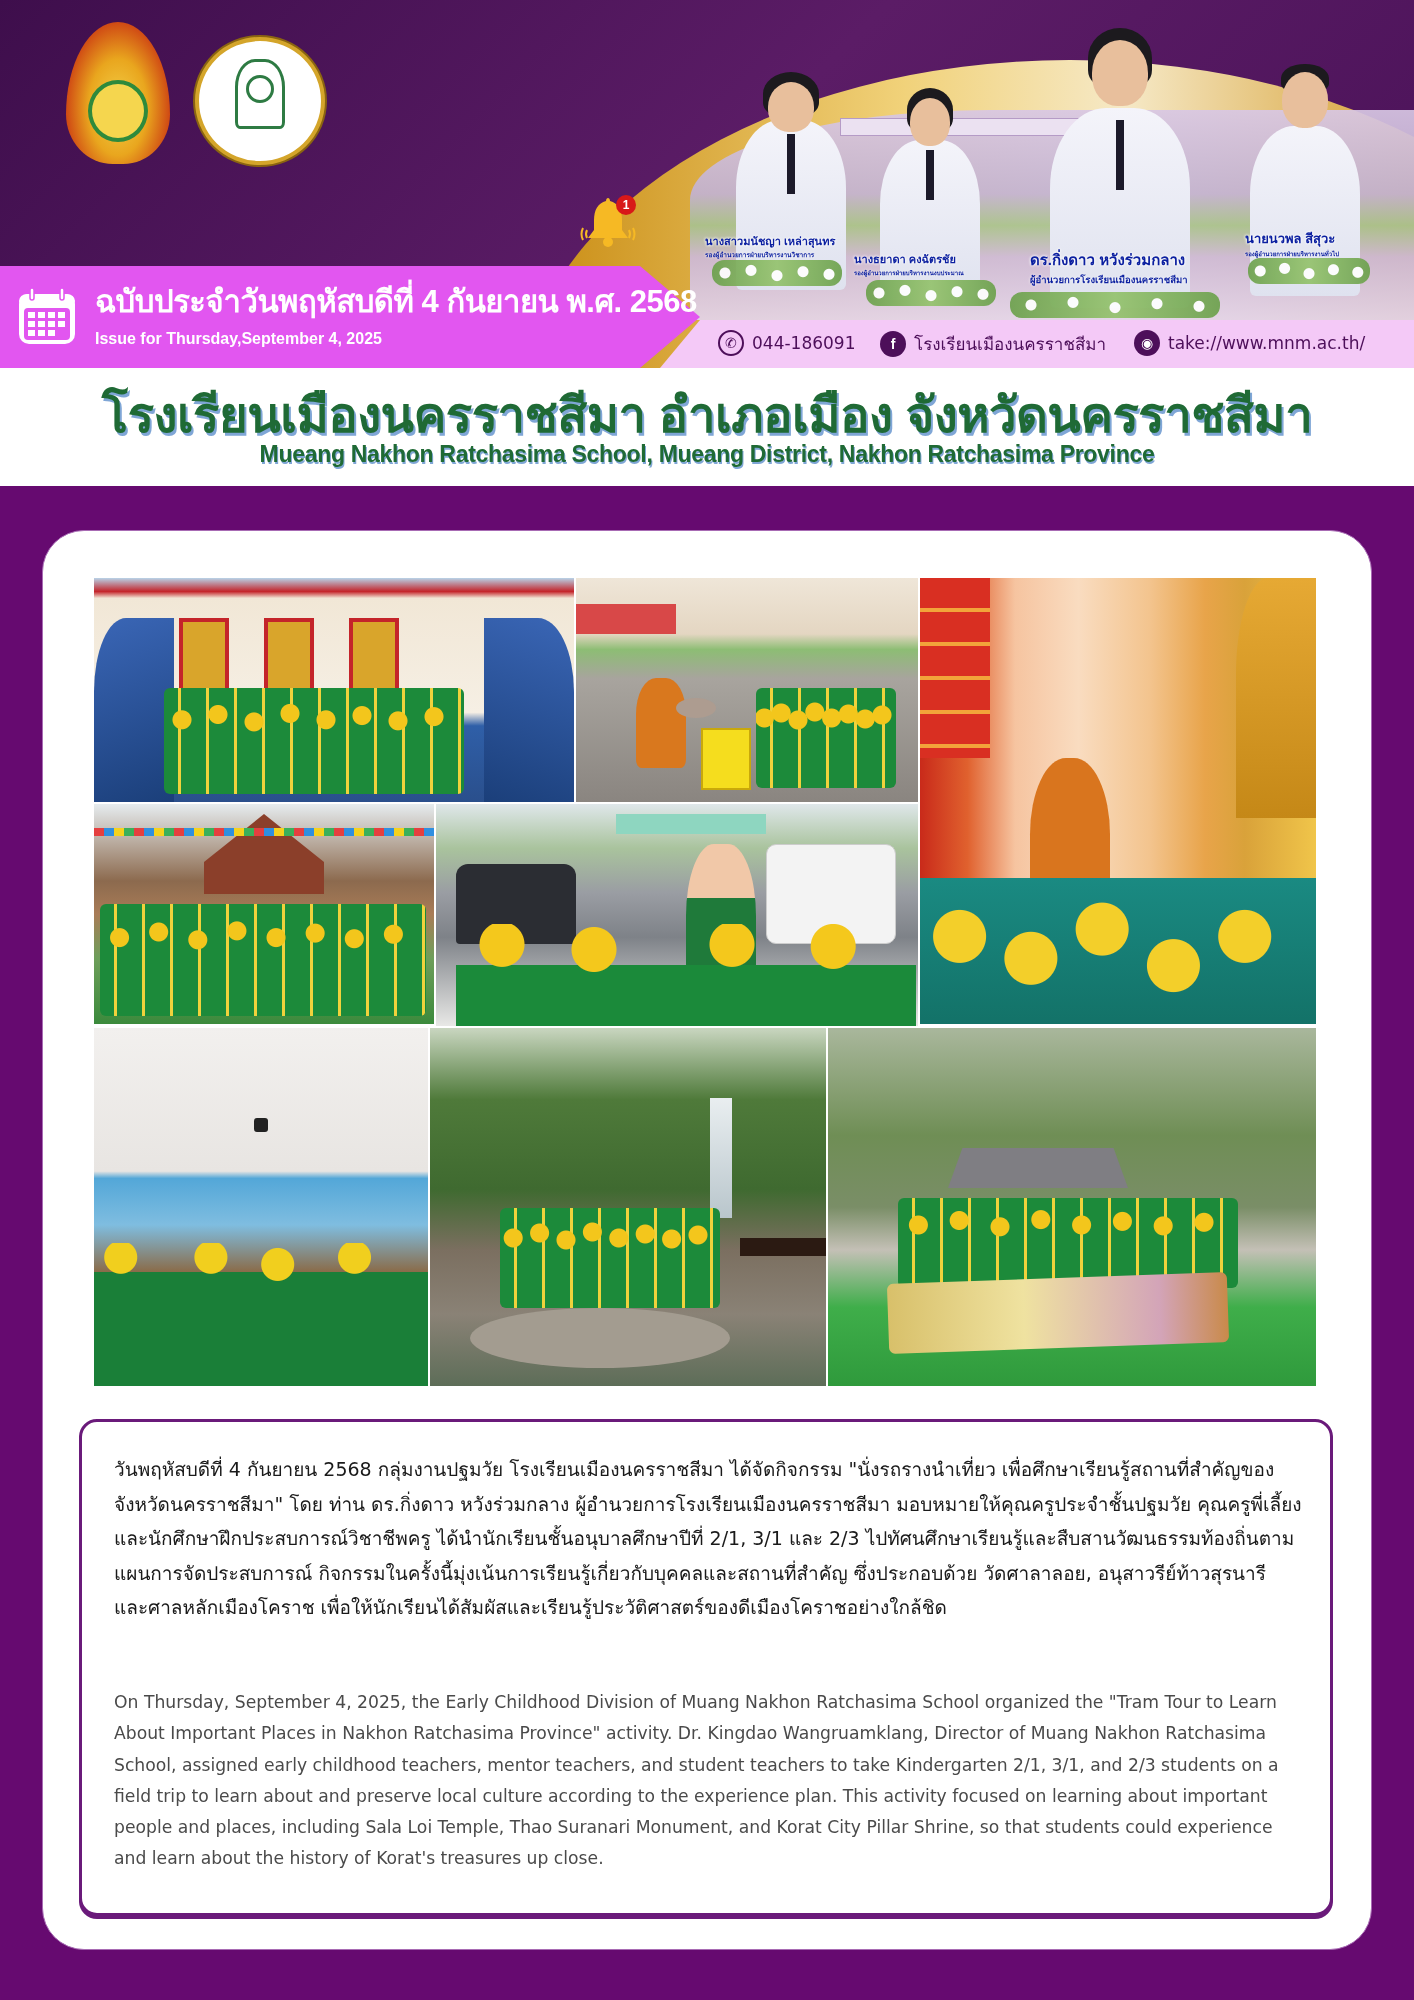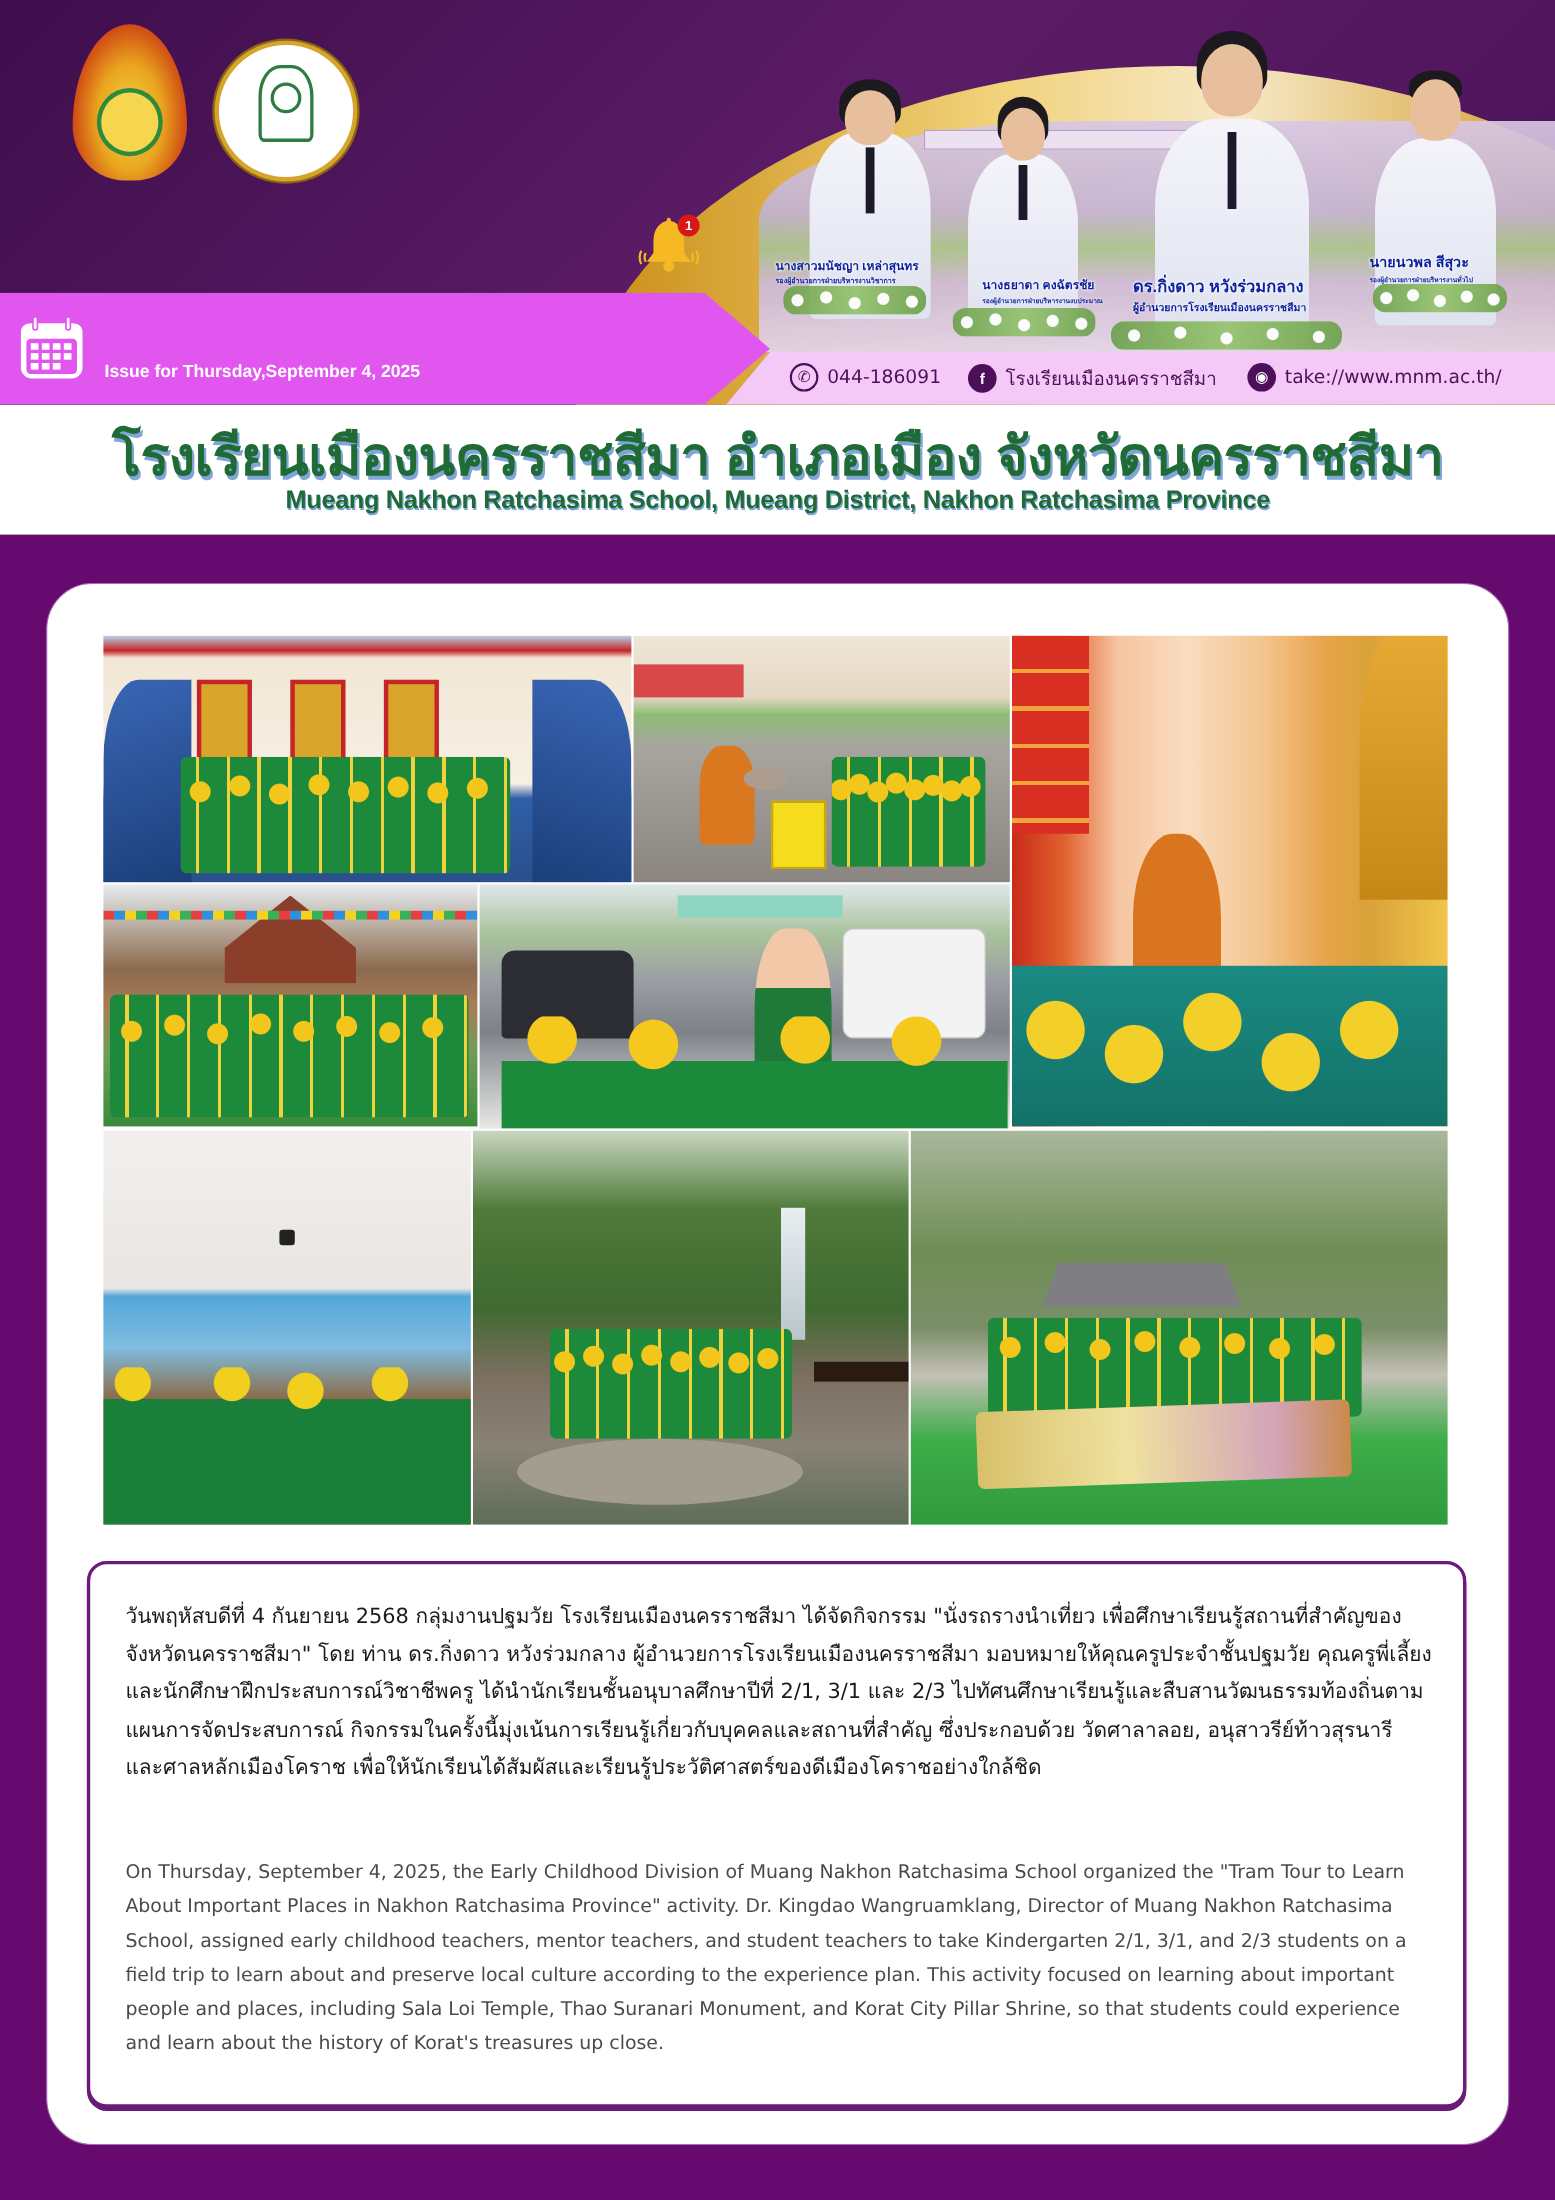--- a/index.html
+++ b/index.html
@@ -137,21 +137,21 @@
       <div class="head" style="top:-54px; width:46px; height:56px;"></div>
     </div>
   </div>
 
   <div class="staff" style="left:705px; top:232px; width:180px;">
     <div class="name" style="font-size:11px;">นางสาวมนัชญา เหล่าสุนทร</div>
     <div class="role" style="font-size:6.5px;">รองผู้อำนวยการฝ่ายบริหารงานวิชาการ</div>
   </div>
   <div class="flowers" style="left:712px; top:260px; width:130px;"></div>
 
-  <div class="staff" style="left:893px; top:250px; width:140px;">
+  <div class="staff" style="left:854px; top:250px; width:140px;">
     <div class="name" style="font-size:11px;">นางธยาดา คงฉัตรชัย</div>
     <div class="role" style="font-size:6px;">รองผู้อำนวยการฝ่ายบริหารงานงบประมาณ</div>
   </div>
   <div class="flowers" style="left:866px; top:280px; width:130px;"></div>
 
   <div class="staff" style="left:1030px; top:248px; width:180px;">
     <div class="name" style="font-size:15px;">ดร.กิ่งดาว หวังร่วมกลาง</div>
     <div class="role" style="font-size:9.5px;">ผู้อำนวยการโรงเรียนเมืองนครราชสีมา</div>
   </div>
   <div class="flowers" style="left:1010px; top:292px; width:210px;"></div>
@@ -186,20 +186,21 @@
         <rect x="42" y="26" width="7" height="6"></rect>
       <rect x="12" y="35" width="7" height="6"></rect>
         <rect x="22" y="35" width="7" height="6"></rect>
         <rect x="32" y="35" width="7" height="6"></rect>
         <rect x="42" y="35" width="7" height="6"></rect>
       <rect x="12" y="44" width="7" height="6"></rect>
         <rect x="22" y="44" width="7" height="6"></rect>
         <rect x="32" y="44" width="7" height="6"></rect>
     </g>
   </svg>
+  <div class="issue-th">ฉบับประจำวันพฤหัสบดีที่ 4 กันยายน พ.ศ. 2568</div>
   <div class="issue-en">Issue for Thursday,September 4, 2025</div>
 
   <div class="contact-bar"></div>
   <div class="contact-item" style="left:718px;">
     <span class="c-icon c-phone">✆</span>
     <span>044-186091</span>
   </div>
   <div class="contact-item" style="left:880px;">
     <span class="c-icon c-fb">f</span>
     <span>โรงเรียนเมืองนครราชสีมา</span>

